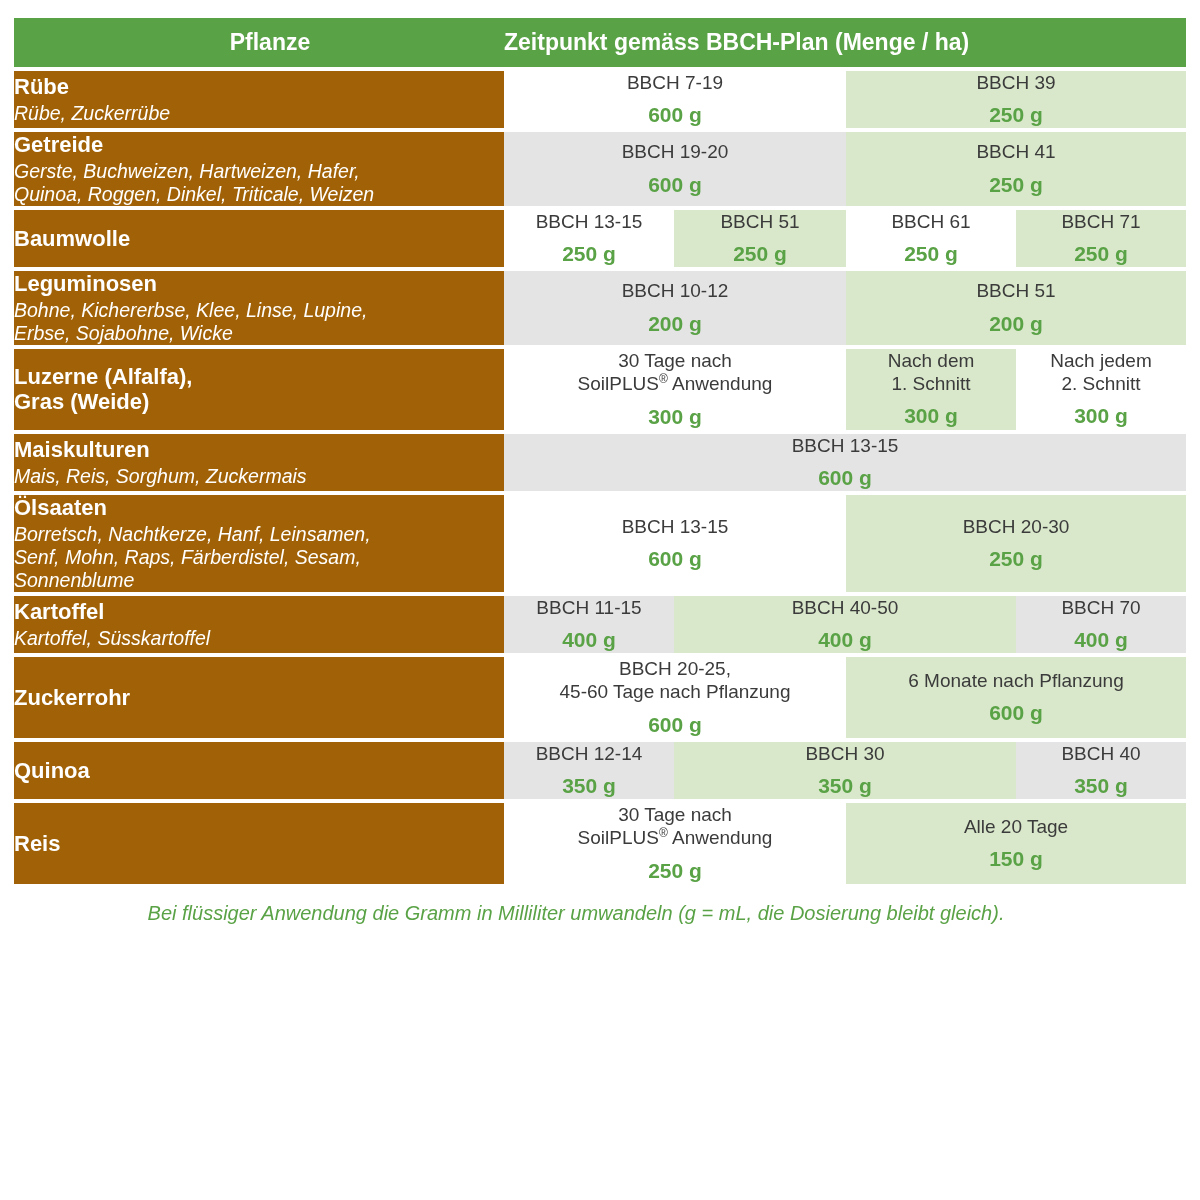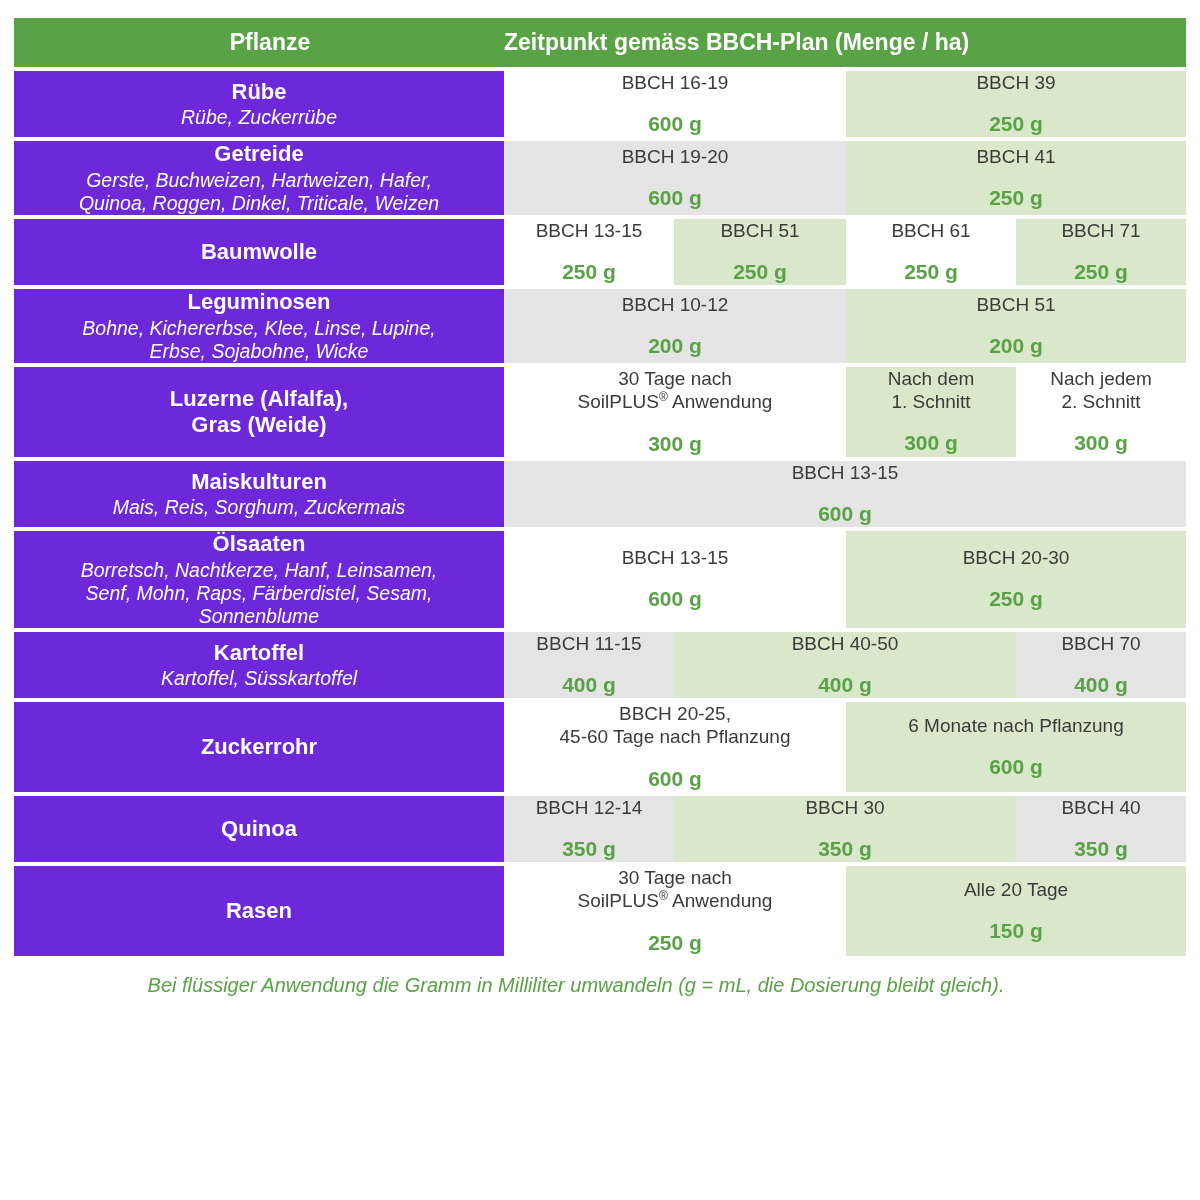--- a/index.html
+++ b/index.html
@@ -42,26 +42,25 @@
   .hdr-right {
     background: #5aa246;
     color: #ffffff;
     font-weight: bold;
     font-size: 23px;
     text-align: left;
     padding: 11px 0;
   }
   
   .plant {
-    background: #6d28d9;
+    background: #a16207;
     color: #ffffff;
     padding: 8px 8px 8px 22px;
     width: 490px;
     box-sizing: border-box;
-    text-align: center;
   }
   .plant .name {
     font-weight: bold;
     font-size: 22px;
     line-height: 1.16;
   }
   .plant .species {
     font-style: italic;
     font-size: 19.5px;
     line-height: 1.18;
@@ -80,21 +79,21 @@
   }
   .cell .stage .sup {
     font-size: 12px;
     vertical-align: super;
   }
   .cell .amount {
     color: #5aa246;
     font-weight: bold;
     font-size: 21px;
     line-height: 1.25;
-    margin-top: 17px;
+    margin-top: 8px;
   }
   .bg-white { background: #ffffff; }
   .bg-gray  { background: #e4e4e4; }
   .bg-lgreen{ background: #d9e8cb; }
 
   .footnote {
     text-align: center;
     color: #5aa246;
     font-style: italic;
     font-size: 20px;
@@ -120,21 +119,21 @@
         <th class="hdr-right" colspan="4">Zeitpunkt gemäss BBCH-Plan (Menge / ha)</th>
       </tr>
     </thead>
     <tbody id="table-body">
         <tr>
           <td class="plant">
             <div class="name">Rübe</div>
             <div class="species">Rübe, Zuckerrübe</div>
           </td>
           <td class="cell bg-white" colspan="2">
-            <div class="stage">BBCH 16-19</div>
+            <div class="stage">BBCH 7-19</div>
             <div class="amount">600 g</div>
           </td>
           <td class="cell bg-lgreen" colspan="2">
             <div class="stage">BBCH 39</div>
             <div class="amount">250 g</div>
           </td>
         </tr>
         <tr>
           <td class="plant">
             <div class="name">Getreide</div>
@@ -268,21 +267,21 @@
             <div class="stage">BBCH 30</div>
             <div class="amount">350 g</div>
           </td>
           <td class="cell bg-gray">
             <div class="stage">BBCH 40</div>
             <div class="amount">350 g</div>
           </td>
         </tr>
         <tr>
           <td class="plant">
-            <div class="name">Rasen</div>
+            <div class="name">Reis</div>
           </td>
           <td class="cell bg-white" colspan="2">
             <div class="stage">30 Tage nach<br>SoilPLUS<span class="sup">®</span> Anwendung</div>
             <div class="amount">250 g</div>
           </td>
           <td class="cell bg-lgreen" colspan="2">
             <div class="stage">Alle 20 Tage</div>
             <div class="amount">150 g</div>
           </td>
         </tr>

